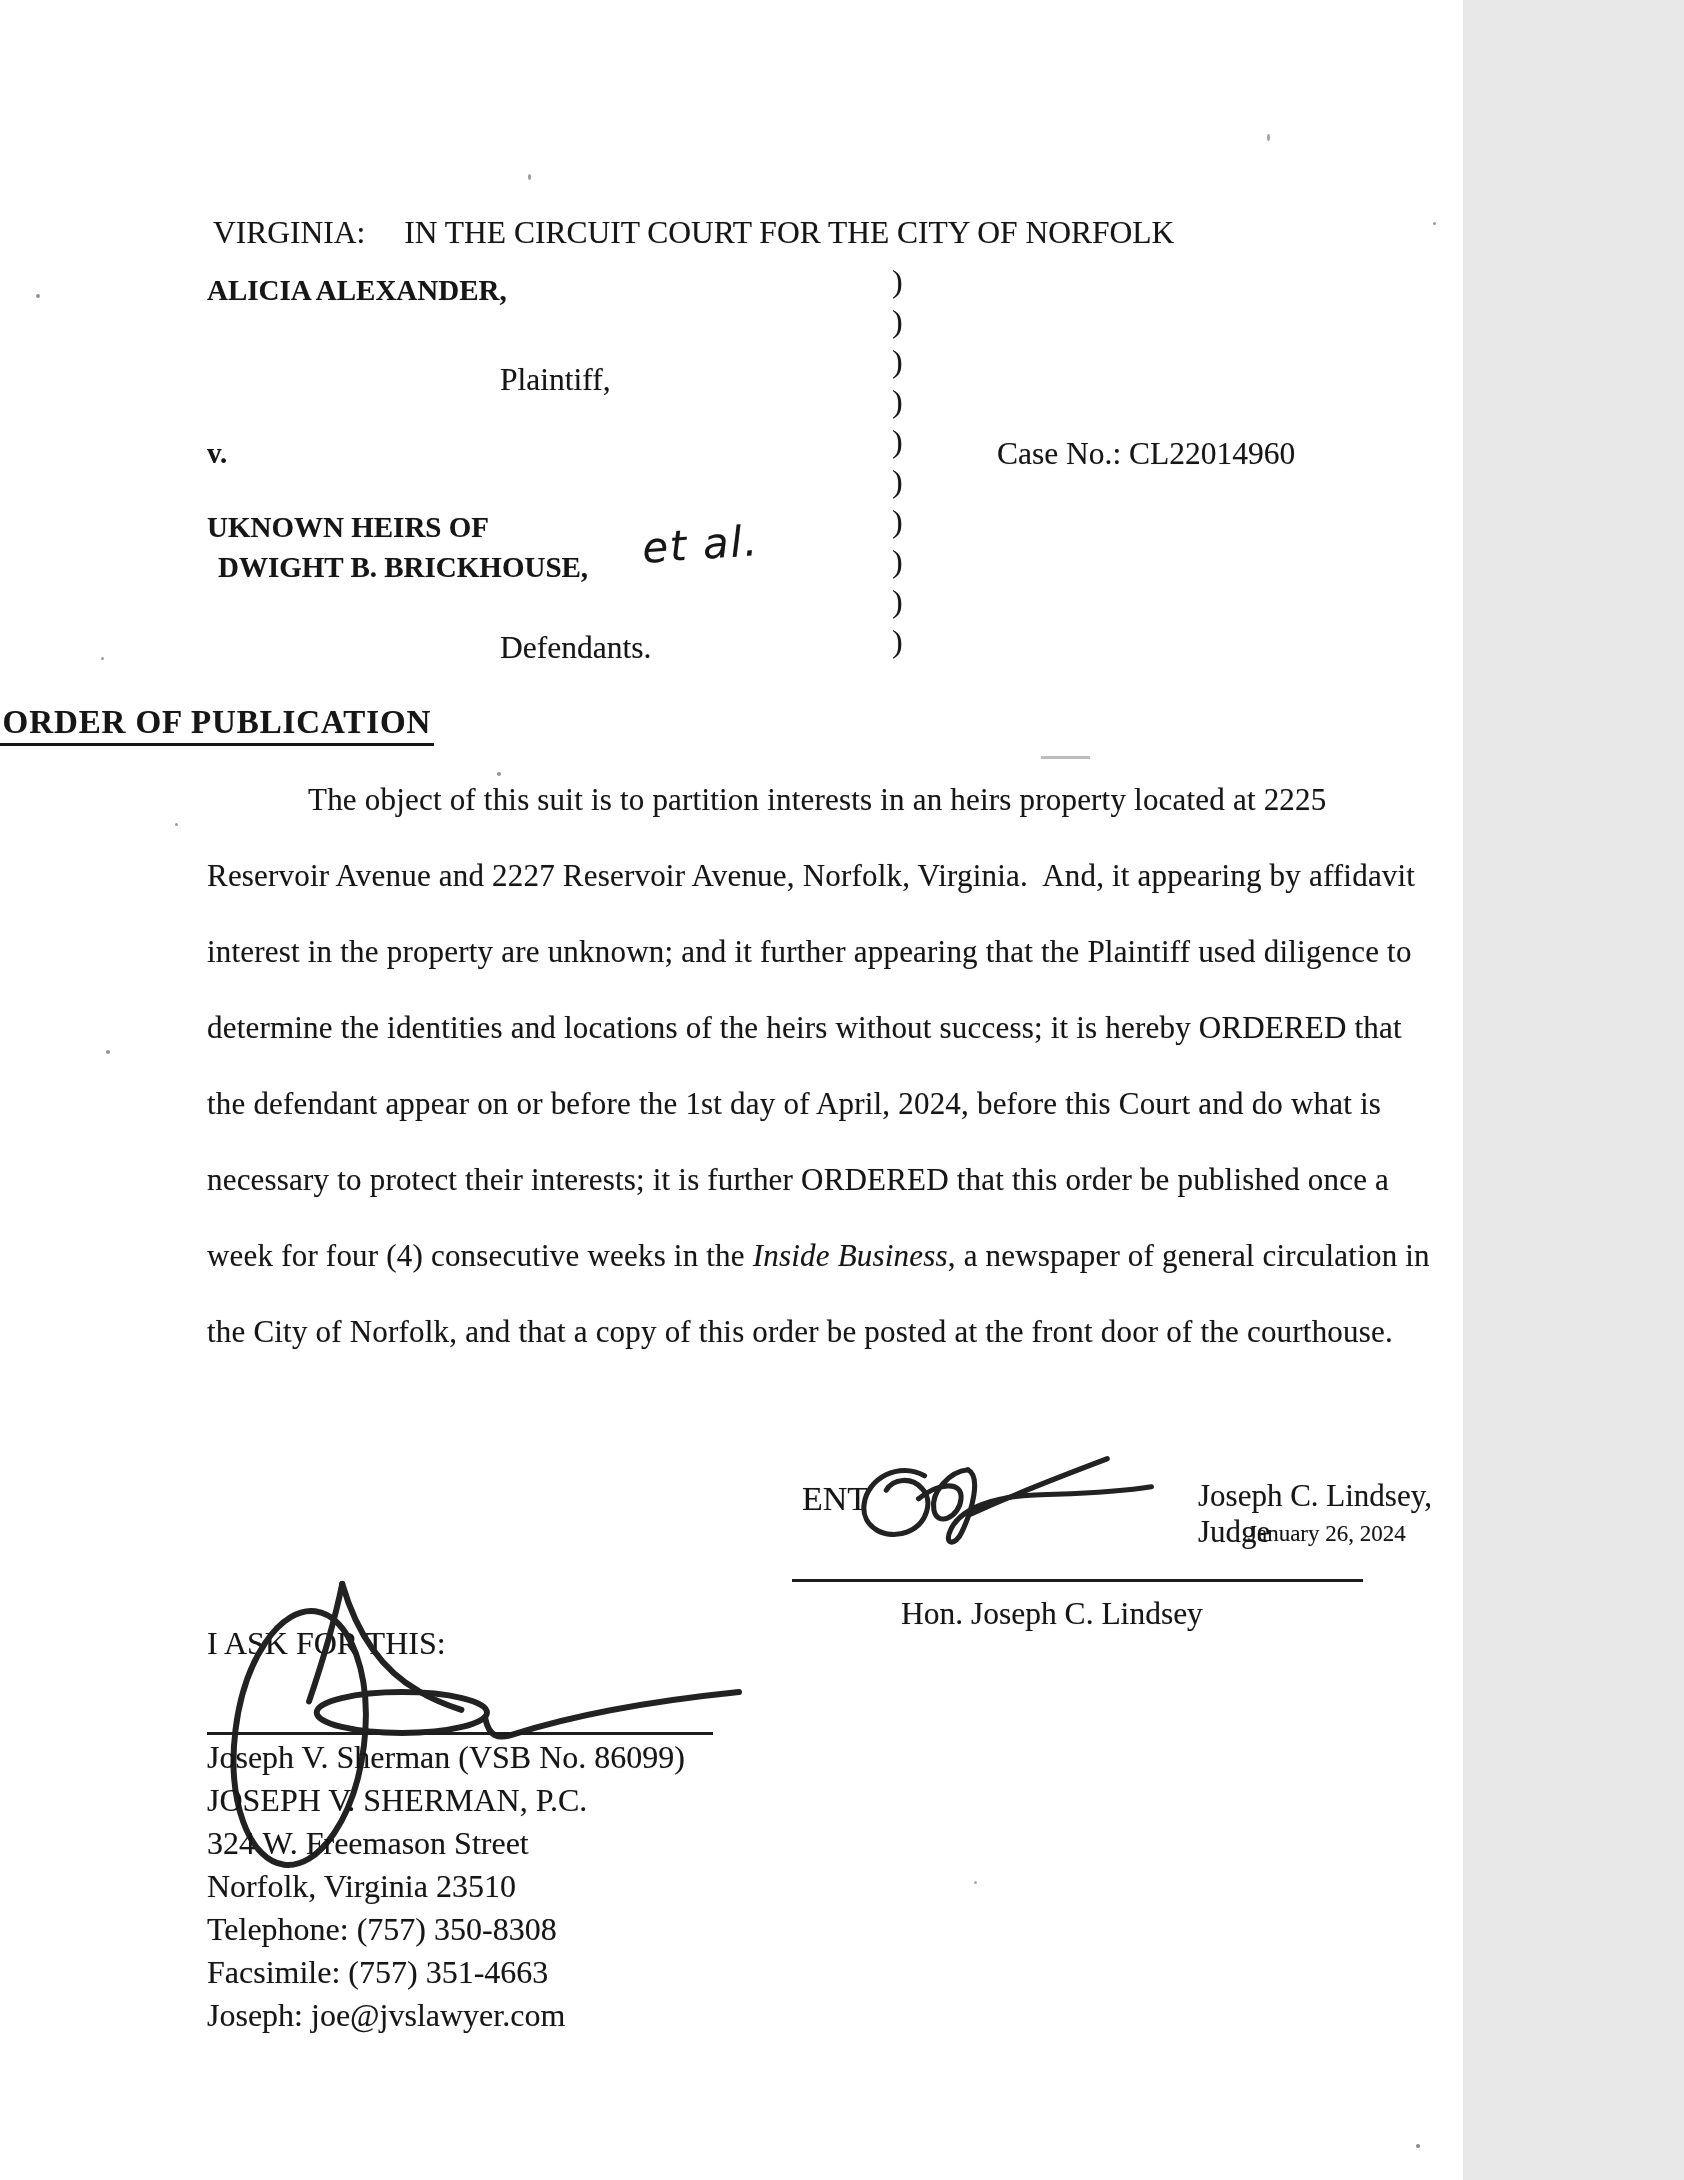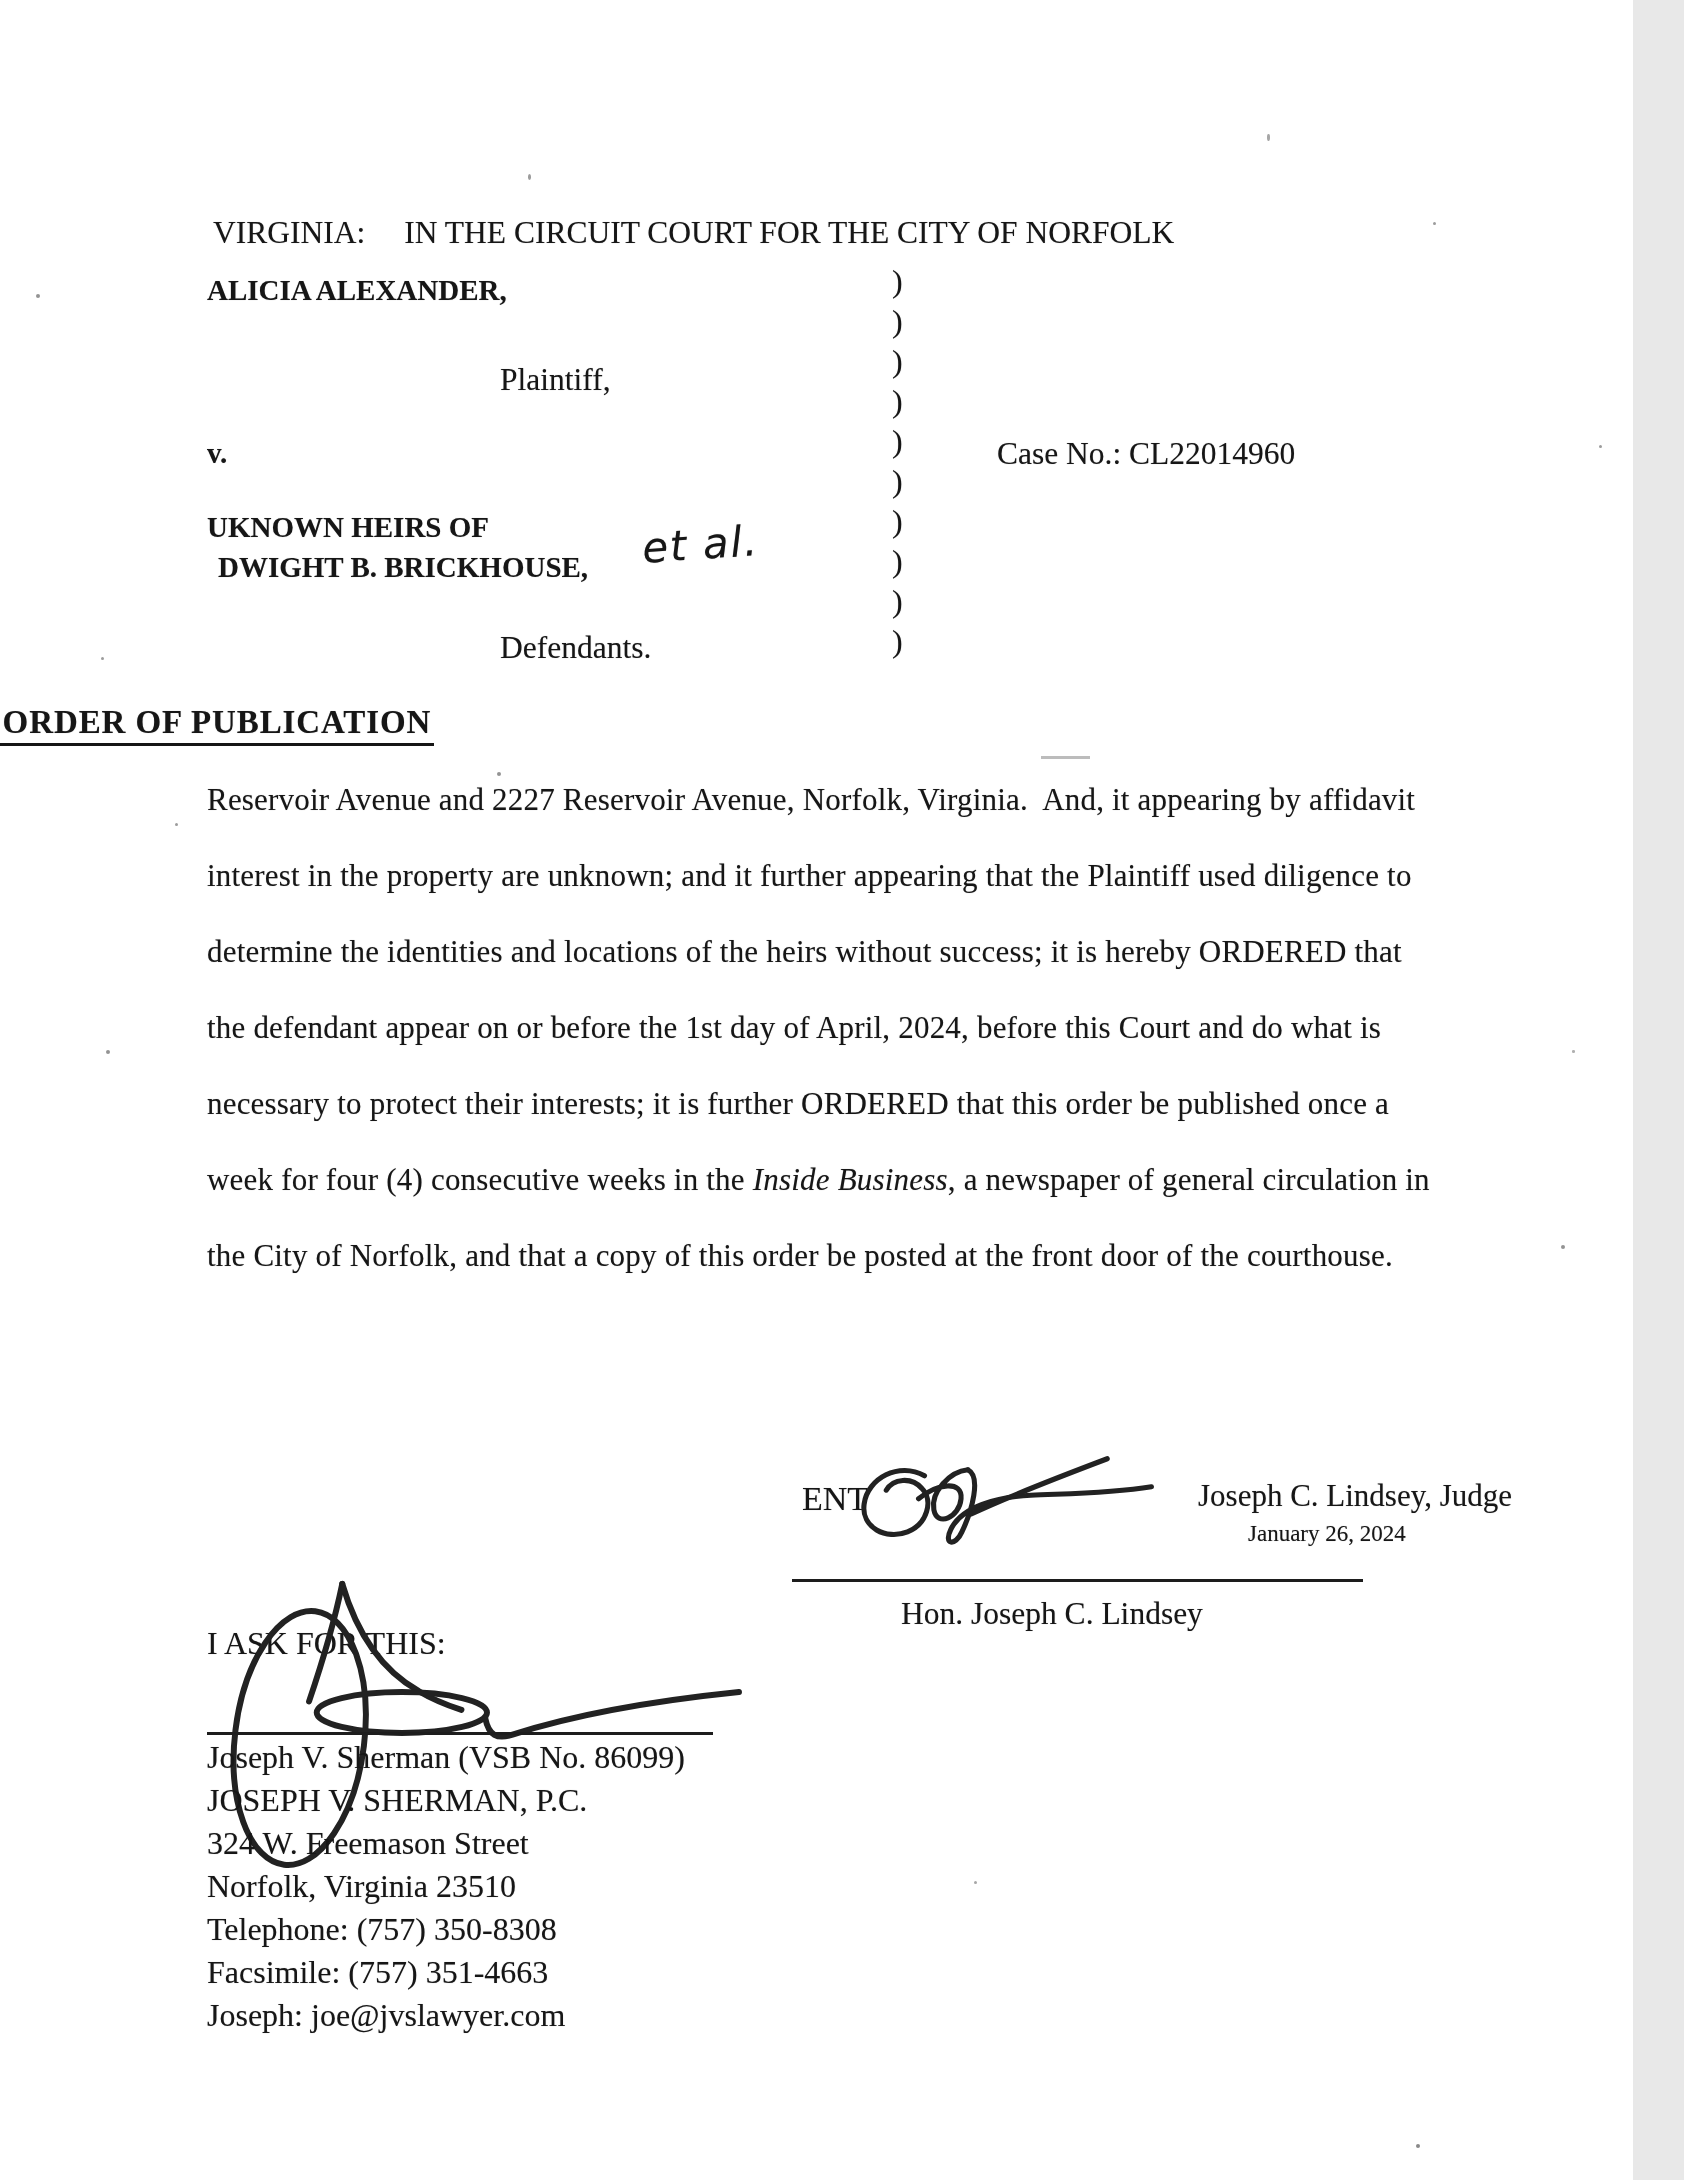--- a/index.html
+++ b/index.html
@@ -1,18 +1,18 @@
 <!DOCTYPE html>
 <html style="font-size:13.6px"><head>
 <meta charset="utf-8">
 <style>
   html,body{margin:0;padding:0;background:#e8e8e8;}
   .page{
     position:relative;
-    width:1633px;height:2181px;
+    width:1463px;height:2181px;
     background:#ffffff;
     font-family:"Liberation Serif","DejaVu Serif",serif;
     color:#161616;
     overflow:hidden;
     text-shadow:0 0 0.9px rgba(20,20,20,.35);
   }
   .abs{position:absolute;}
   .t37{font-size:31.5px;line-height:1.15;}
   .t38b{font-size:29px;font-weight:bold;line-height:1.15;}
   .header{left:213px;top:215px;white-space:nowrap;}
@@ -89,20 +89,21 @@
 )
 )</div>
   <div class="abs t37 caseno">Case No.: CL22014960</div>
 
   <div class="abs title-wrap">
     <span class="ut">ORDER OF PUBLICATION</span>
   </div>
   <div class="abs title-smudge"></div>
 
   <div class="abs body-block">
+    <div class="bodyline indent">The object of this suit is to partition interests in an heirs property located at 2225</div>
     <div class="bodyline">Reservoir Avenue and 2227 Reservoir Avenue, Norfolk, Virginia.&nbsp; And, it appearing by affidavit</div>
     <div class="bodyline">interest in the property are unknown; and it further appearing that the Plaintiff used diligence to</div>
     <div class="bodyline">determine the identities and locations of the heirs without success; it is hereby ORDERED that</div>
     <div class="bodyline">the defendant appear on or before the 1st day of April, 2024, before this Court and do what is</div>
     <div class="bodyline">necessary to protect their interests; it is further ORDERED that this order be published once a</div>
     <div class="bodyline"><span>week for four (4) consecutive weeks in the </span><span class="ital">Inside Business</span><span>, a newspaper of general circulation in</span></div>
     <div class="bodyline">the City of Norfolk, and that a copy of this order be posted at the front door of the courthouse.</div>
   </div>
 
   <div class="abs" style="left:802px;top:1480px;font-size:34px">ENT</div>

